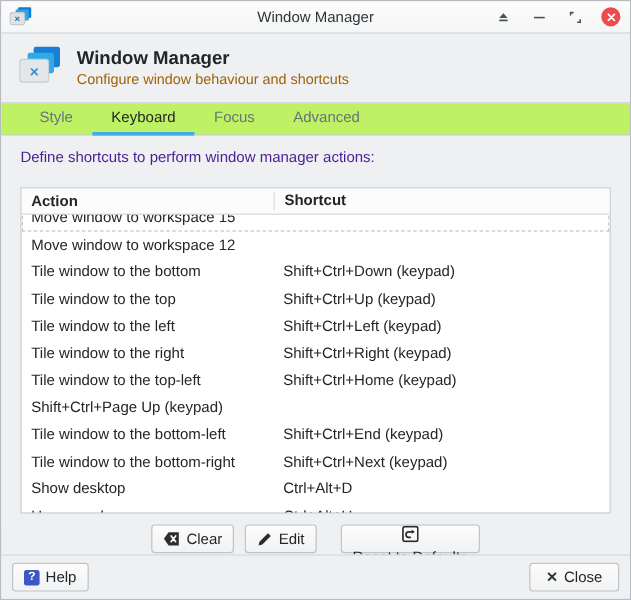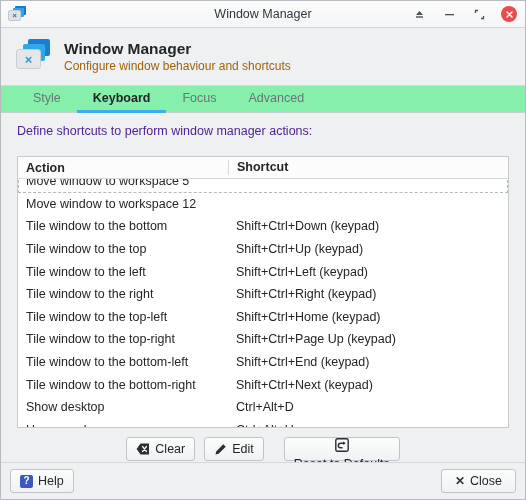--- a/index.html
+++ b/index.html
@@ -113,35 +113,35 @@
   .header-text { display: flex; flex-direction: column; gap: 1px; }
   .header-title { font-size: 15.5px; font-weight: bold; color: #232629; }
   .header-sub { font-size: 12px; color: #a16207; }
 
   
   .tabs {
     display: flex;
     align-items: flex-end;
     height: 27px;
     padding-left: 16px;
-    background: #86efac;
+    background: #bef264;
     border-bottom: 1px solid #c9ced2;
   }
   .tab {
     padding: 4px 16px 5px 16px;
     font-size: 12.5px;
     color: #6b7378;
     border-bottom: 3px solid transparent;
     cursor: default;
     position: relative;
     top: 1px;
   }
   .tab.active {
     color: #232629;
-    font-weight: bold;
+    font-weight: normal;
     border-bottom-color: #3daee9;
   }
 
   
   .content {
     background: #eff0f1;
     padding: 11px 16px 0 16px;
     height: 327px;
   }
   .define-label {
@@ -317,21 +317,21 @@
     <div class="define-label">Define shortcuts to perform window manager actions:</div>
 
     <div class="table-wrap">
       <div class="thead">
         <div class="th action">Action</div>
         <div class="th shortcut">Shortcut</div>
       </div>
       <div class="tbody">
         <div class="rows" id="rows-container">
             <div class="row focused">
-              <div class="c-action">Move window to workspace 5</div>
+              <div class="c-action">Move window to workspace 15</div>
               <div class="c-shortcut"></div>
             </div>
             <div class="row">
               <div class="c-action">Move window to workspace 12</div>
               <div class="c-shortcut"></div>
             </div>
             <div class="row">
               <div class="c-action">Tile window to the bottom</div>
               <div class="c-shortcut">Shift+Ctrl+Down (keypad)</div>
             </div>
@@ -345,21 +345,20 @@
             </div>
             <div class="row">
               <div class="c-action">Tile window to the right</div>
               <div class="c-shortcut">Shift+Ctrl+Right (keypad)</div>
             </div>
             <div class="row">
               <div class="c-action">Tile window to the top-left</div>
               <div class="c-shortcut">Shift+Ctrl+Home (keypad)</div>
             </div>
             <div class="row">
-              <div class="c-action">Tile window to the top-right</div>
               <div class="c-shortcut">Shift+Ctrl+Page Up (keypad)</div>
             </div>
             <div class="row">
               <div class="c-action">Tile window to the bottom-left</div>
               <div class="c-shortcut">Shift+Ctrl+End (keypad)</div>
             </div>
             <div class="row">
               <div class="c-action">Tile window to the bottom-right</div>
               <div class="c-shortcut">Shift+Ctrl+Next (keypad)</div>
             </div>

